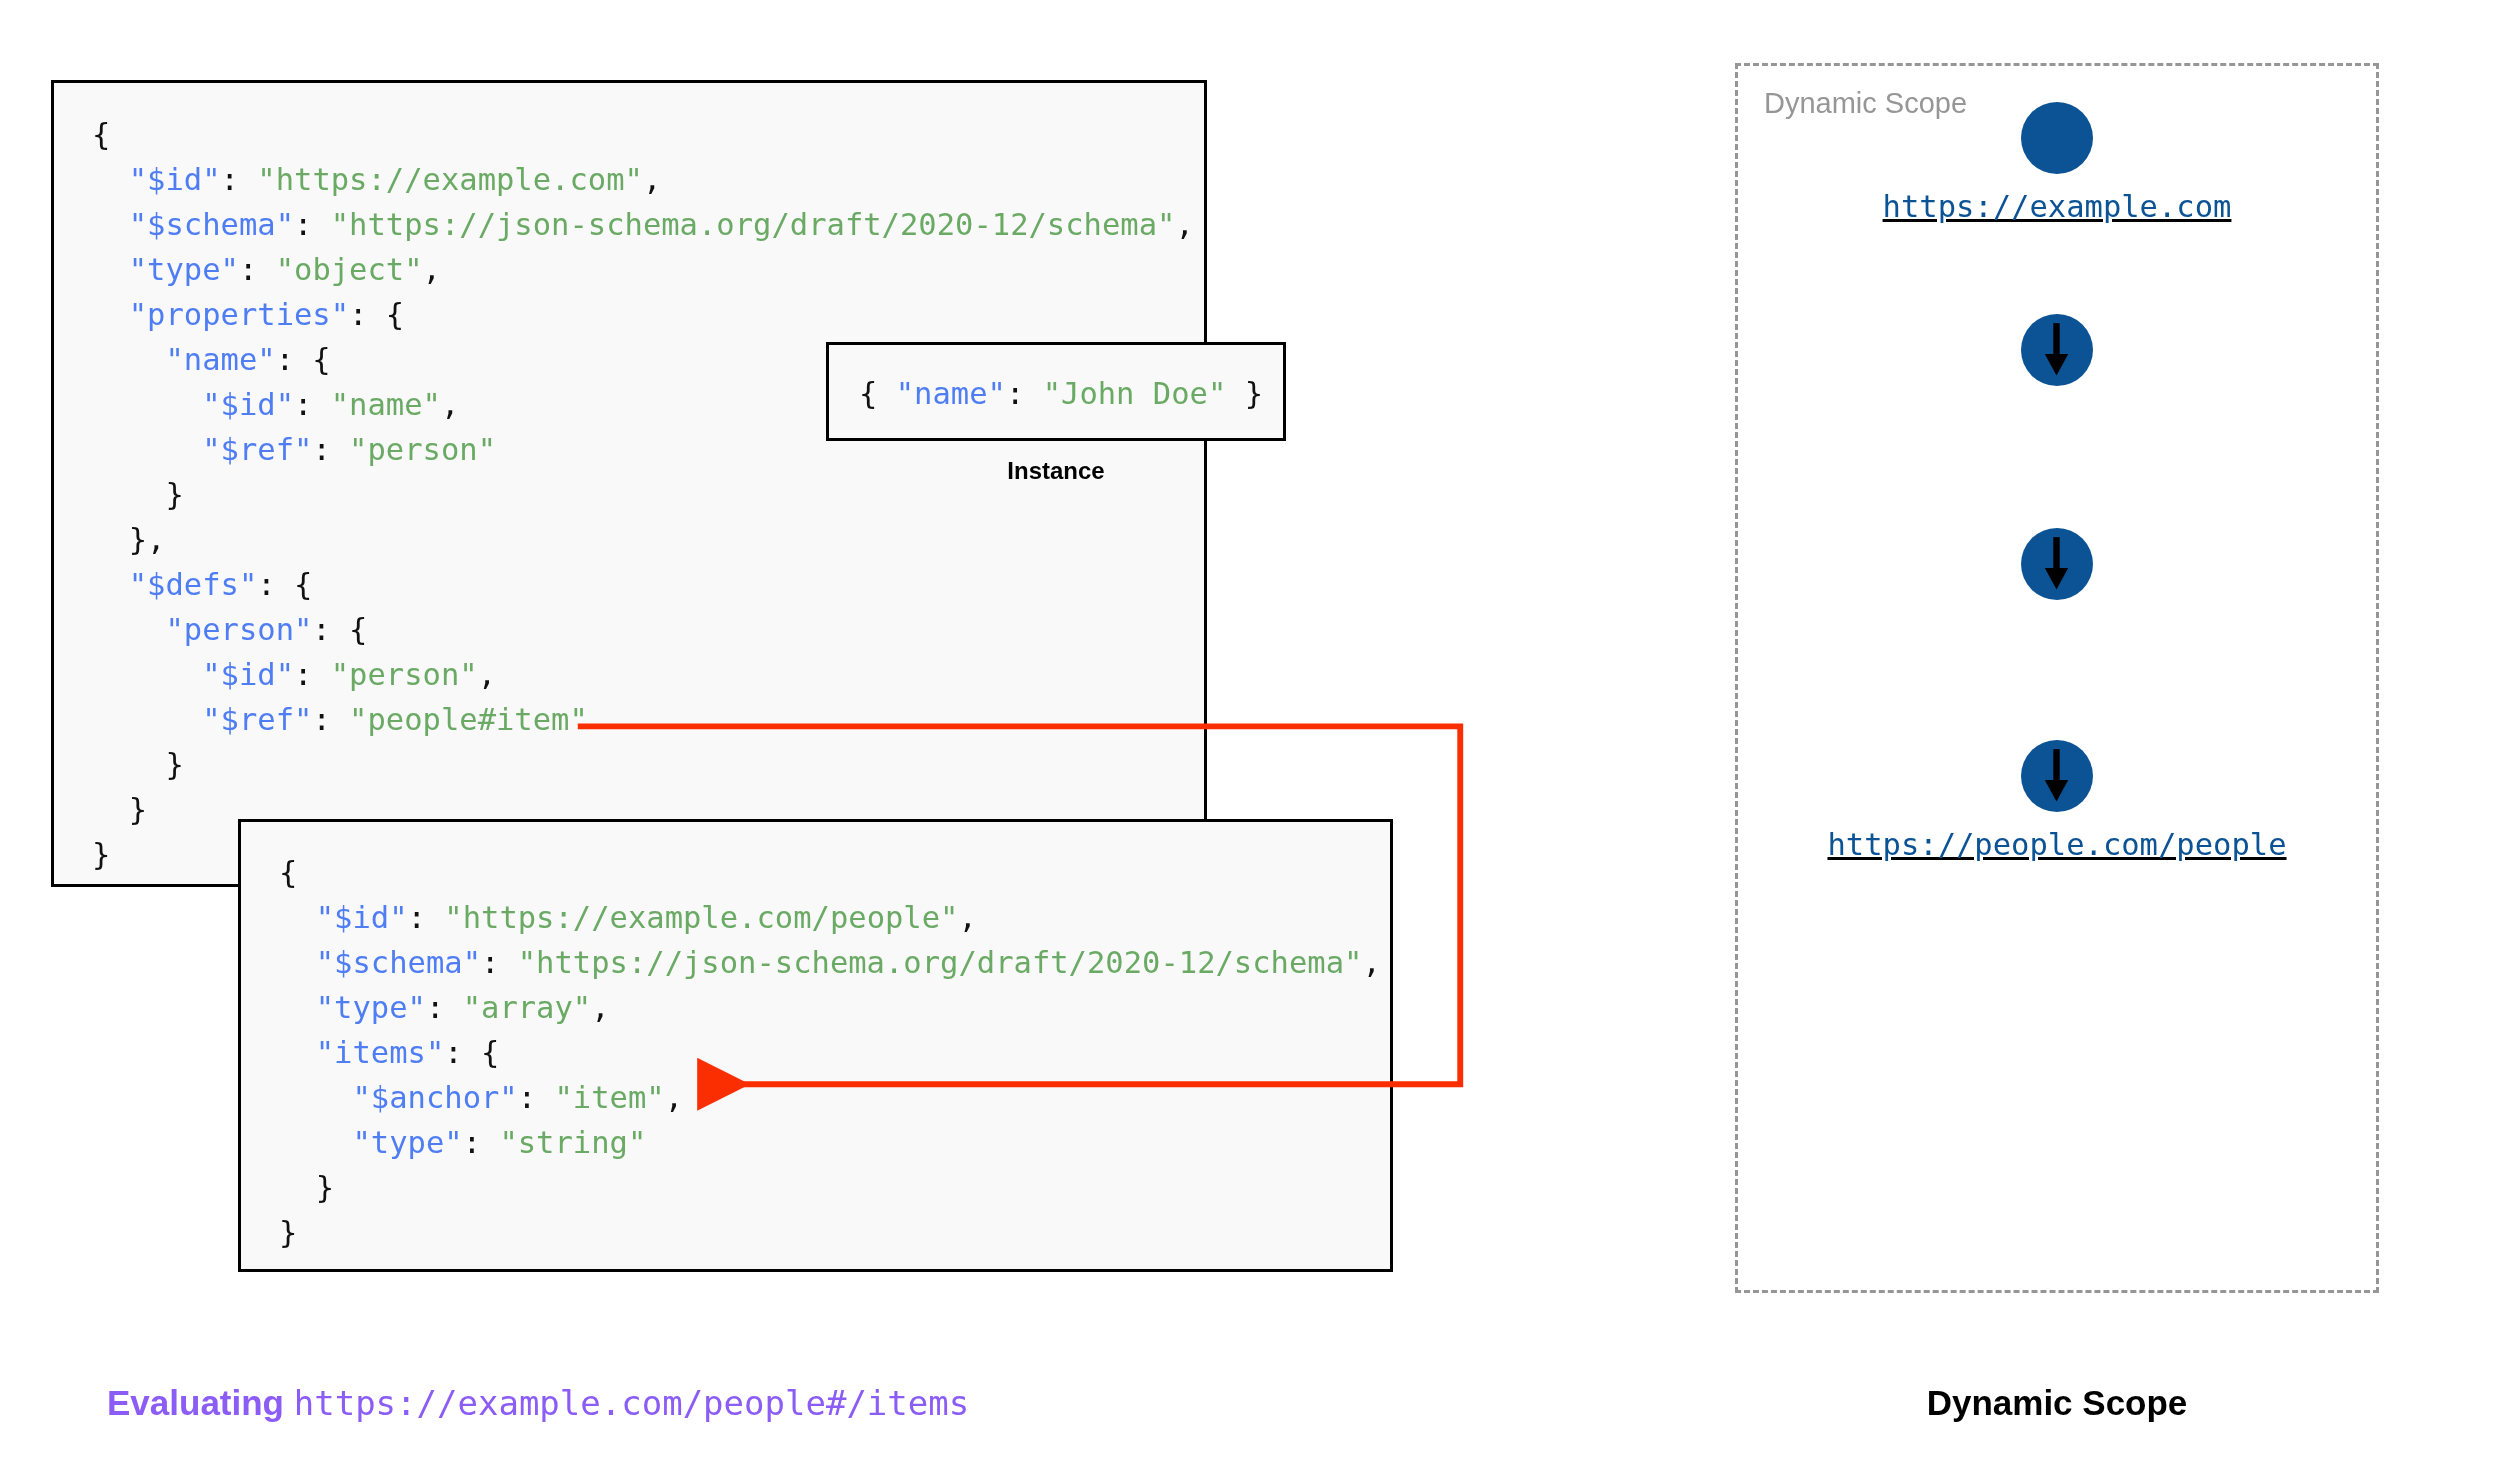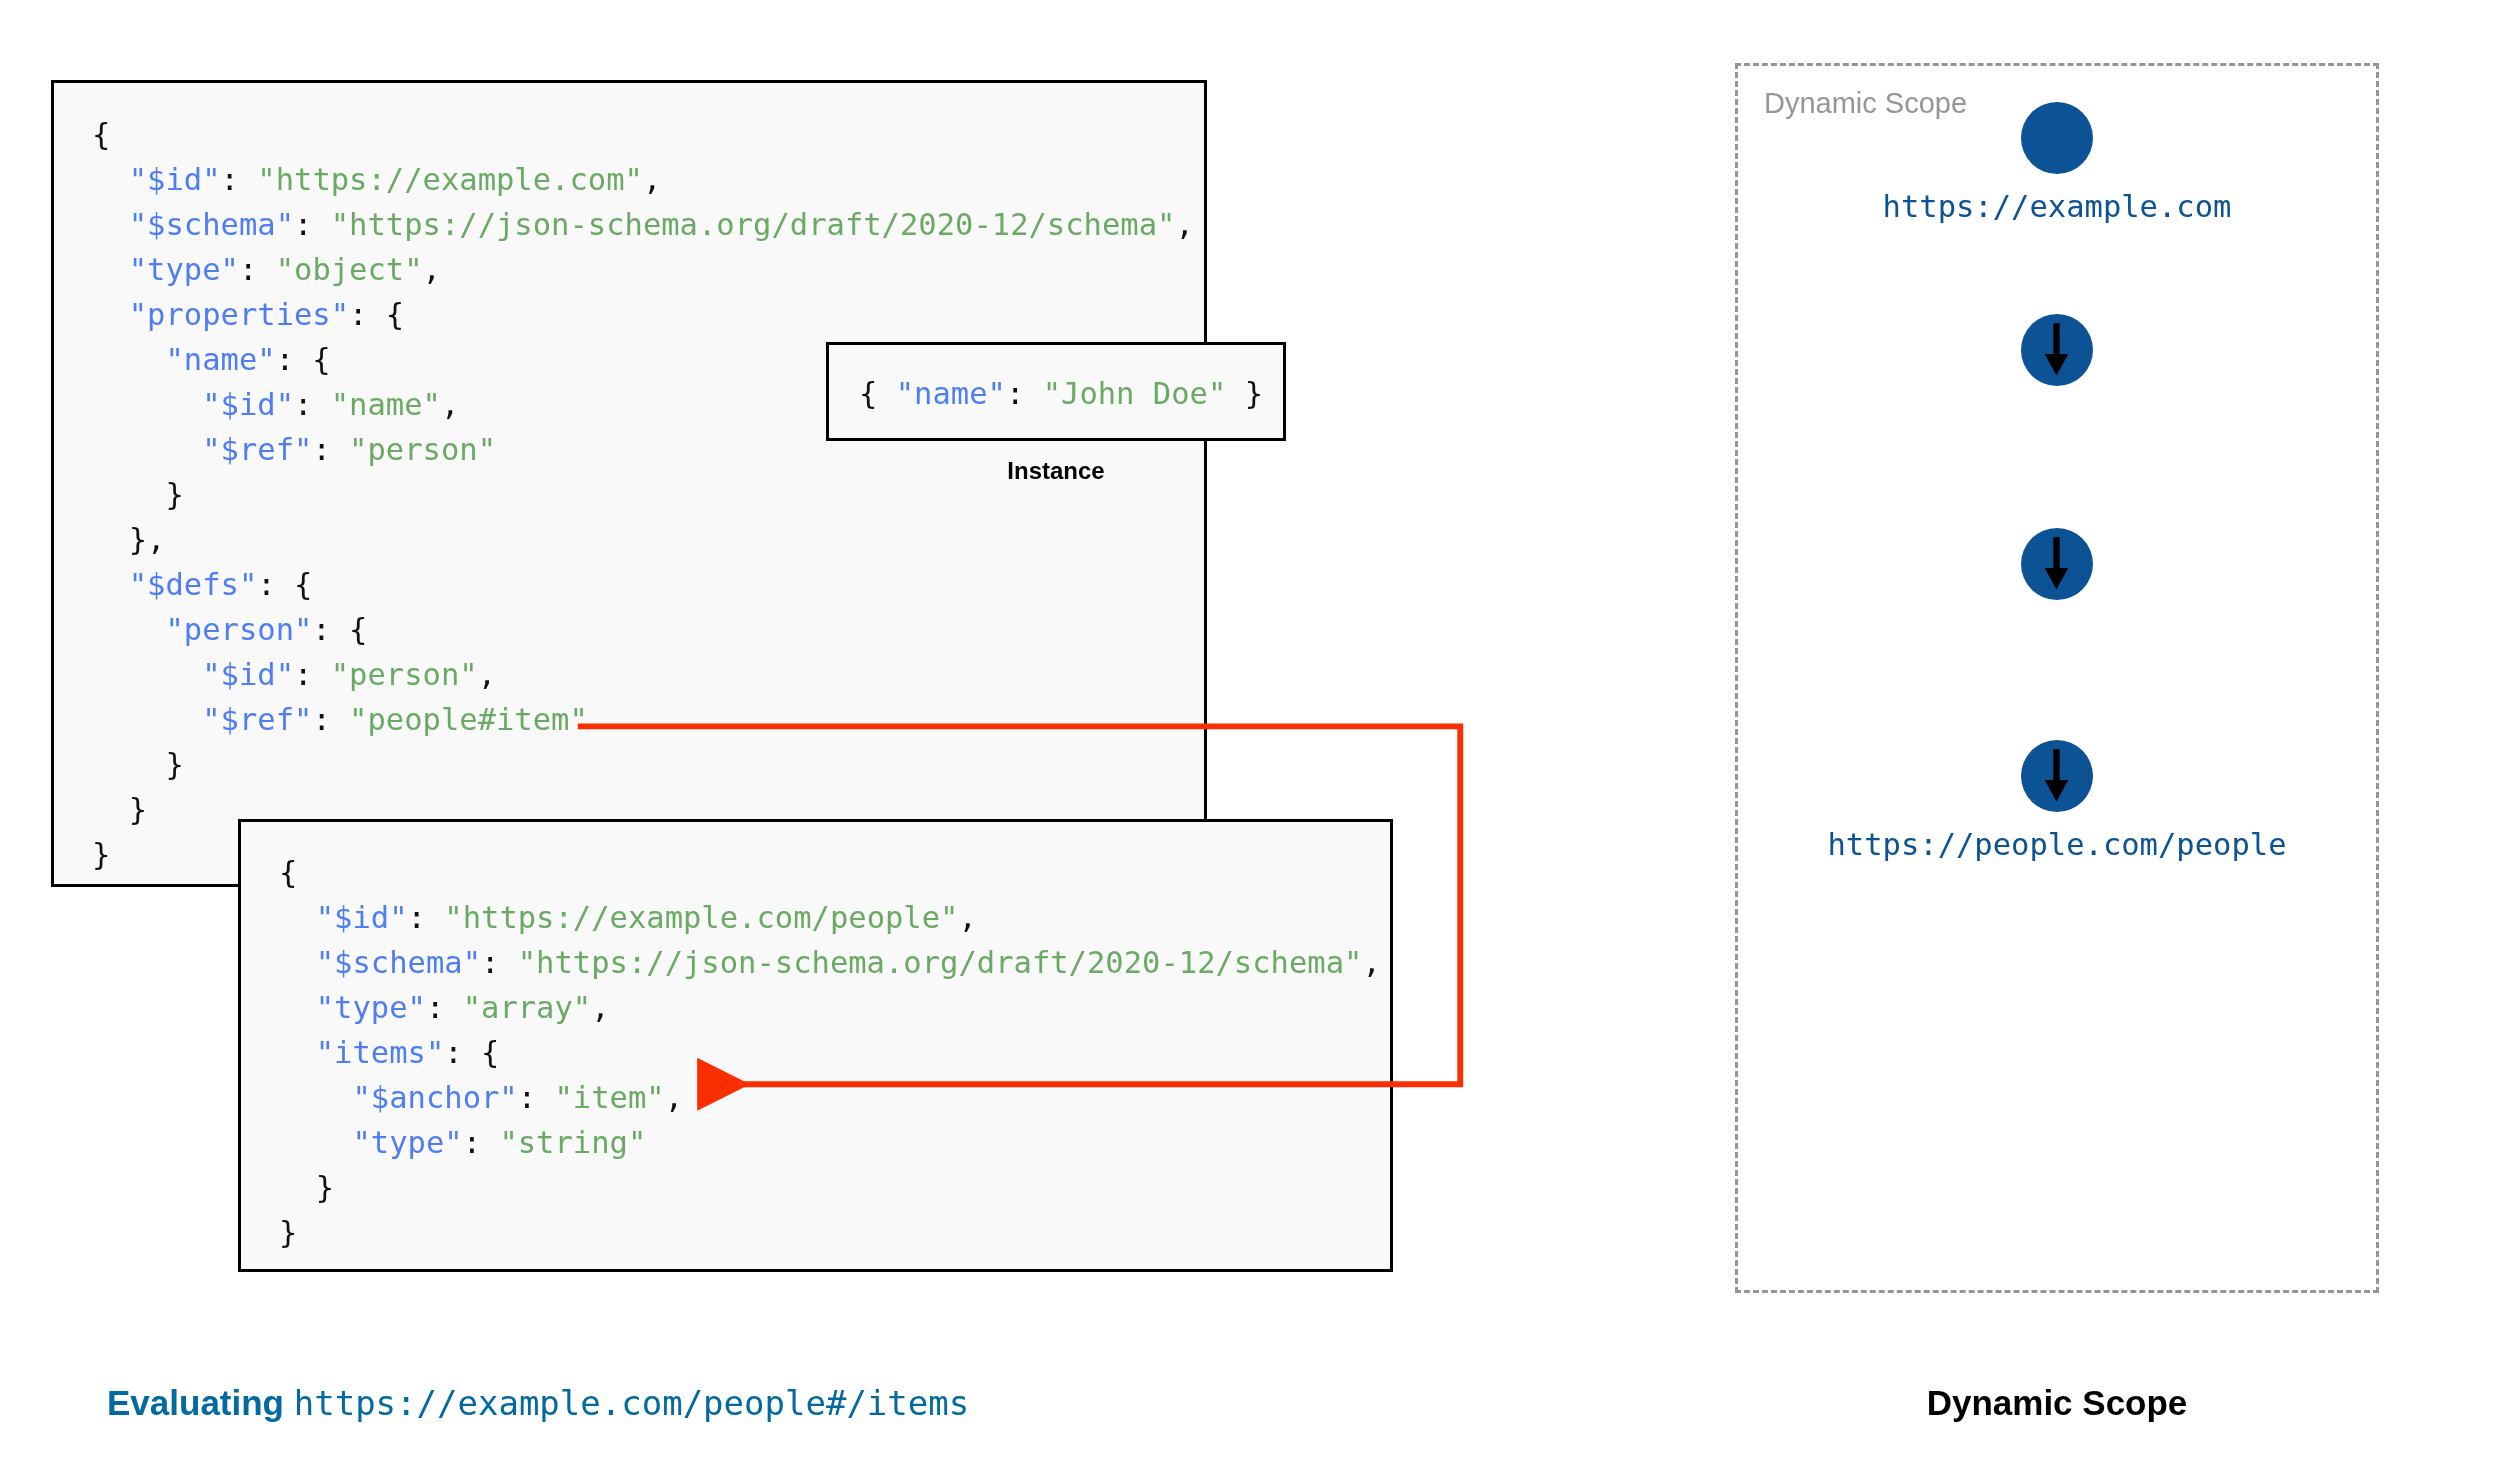--- a/index.html
+++ b/index.html
@@ -29,33 +29,33 @@
                   font-size:24px;font-weight:bold;color:#000;}
 
   
   #ref-arrow{position:absolute;left:567px;top:690px;width:919px;height:422px;z-index:8;}
 
   
   #dynamic-scope-panel{position:absolute;left:1735px;top:63px;width:644px;height:1230px;
        border:3.7px dashed #969696;box-sizing:border-box;}
   #dynamic-scope-title{position:absolute;left:1764px;top:87px;font-size:29px;color:#969696;}
 
-  .node{position:absolute;width:644px;left:1735px;text-align:center;}
+  .node{position:absolute;width:644px;left:1735px;text-align:center;text-decoration:underline;}
   .dot{width:72px;height:72px;border-radius:50%;background:#0b5394;margin:0 auto;}
   .node-label{font-family:"DejaVu Sans Mono","Liberation Mono",monospace;
               font-size:30.5px;color:#0b5394;margin-top:15px;white-space:pre;}
   #node-0{top:102px;}
   #node-1{top:314px;}
   #node-2{top:528px;}
   #node-3{top:740px;}
 
   .flowarrow{position:absolute;left:2035px;width:43px;height:56px;}  
 
   
-  #left-caption{position:absolute;left:107px;top:1383px;font-size:35px;color:#0369a1;white-space:pre;}
+  #left-caption{position:absolute;left:107px;top:1383px;font-size:35px;color:#8b5cf6;white-space:pre;}
   #left-caption .cap-bold{font-weight:bold;font-family:"Liberation Sans",sans-serif;}
   #left-caption .cap-mono{font-family:"DejaVu Sans Mono","Liberation Mono",monospace;font-size:34px;}
 
   #right-caption{position:absolute;left:1735px;top:1383px;width:644px;text-align:center;
                  font-size:35px;font-weight:bold;color:#000;}
 </style>
 </head>
 <body>
 
 <div class="stage">

